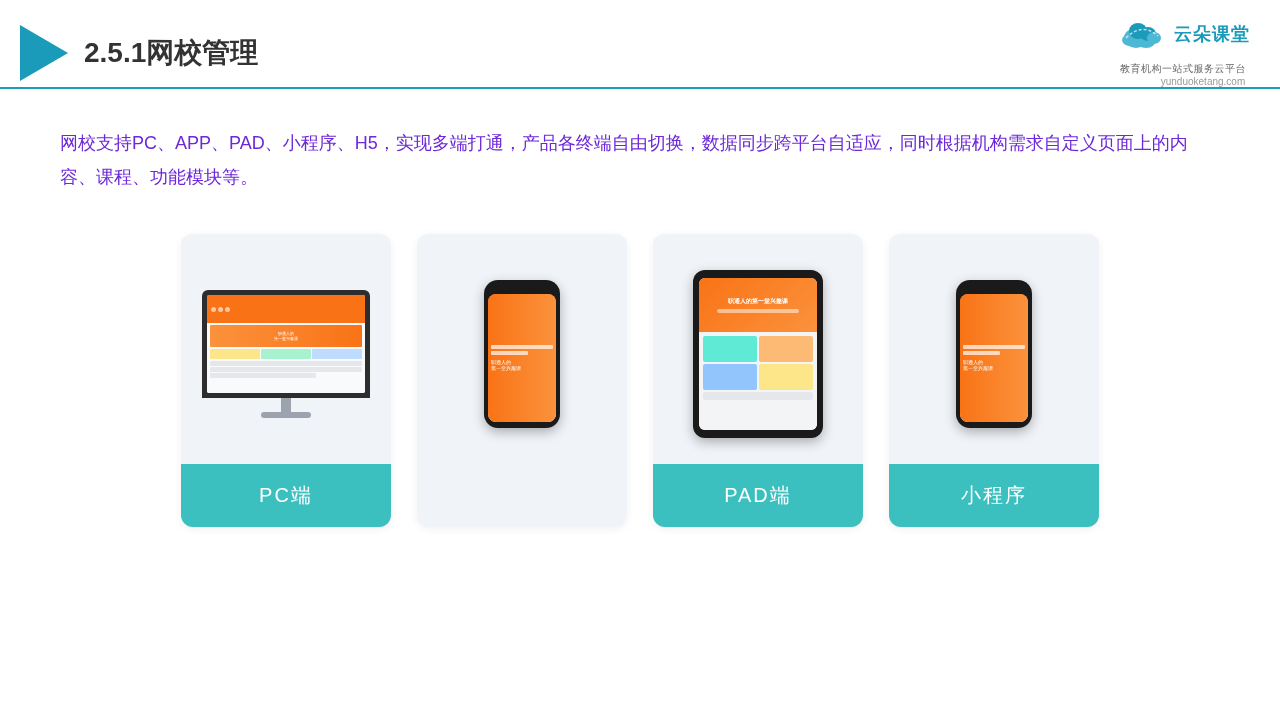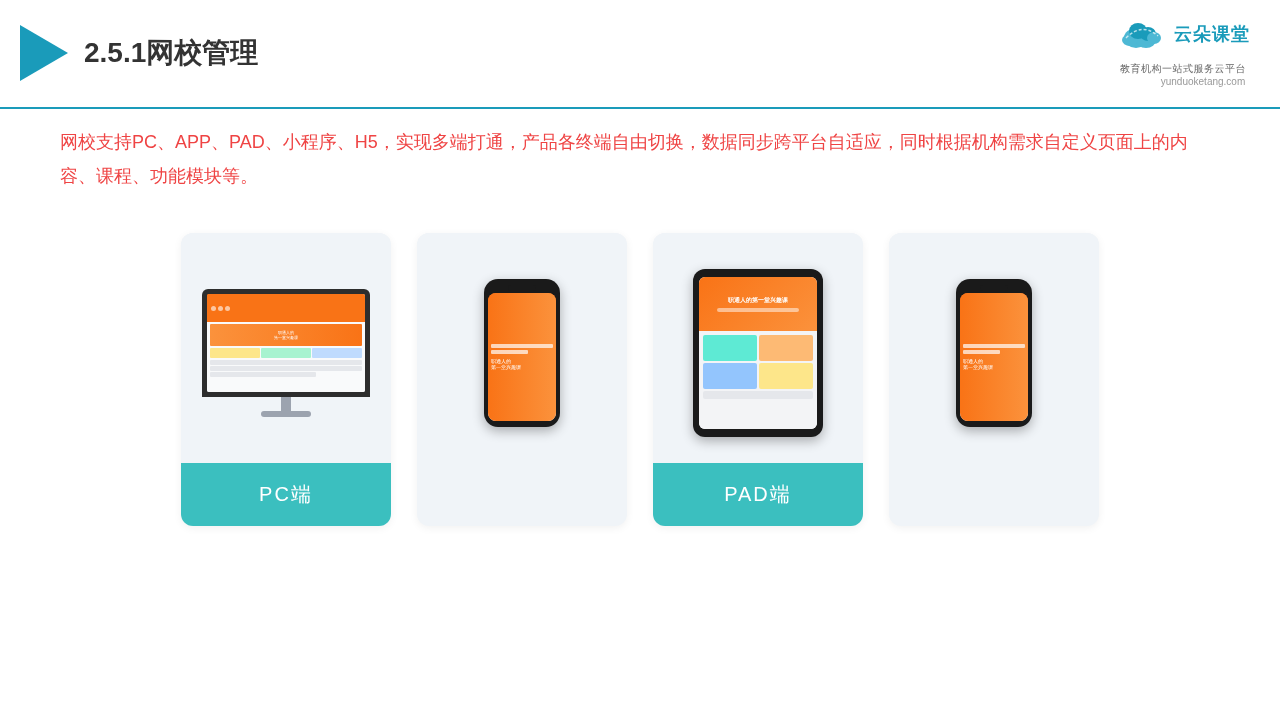--- a/index.html
+++ b/index.html
@@ -9,21 +9,21 @@
       background: #fff;
       font-family: 'Microsoft YaHei', 'PingFang SC', sans-serif;
       overflow: hidden;
     }
 
     
     .header {
       display: flex;
       align-items: center;
       justify-content: space-between;
-      padding: 18px 30px 20px 20px;
+      padding: 18px 30px 0 20px;
       border-bottom: 2px solid #1a9bba;
     }
     .header-left {
       display: flex;
       align-items: center;
       gap: 16px;
     }
     .play-icon {
       width: 0;
       height: 0;
@@ -65,22 +65,23 @@
     .logo-url {
       font-size: 10px;
       color: #999;
       margin-left: 40px;
     }
 
     
     .description {
       padding: 16px 60px 20px 60px;
       font-size: 18px;
-      color: #ef4444;
+      color: #6d28d9;
       line-height: 1.9;
+      margin-top: 21px;
     }
 
     
     .cards-container {
       display: flex;
       gap: 26px;
       padding: 20px 50px 20px 50px;
       justify-content: center;
     }
 
@@ -386,16 +387,17 @@
         <div class="phone-screen">
           <div class="ph-top-banner">
             <div class="ph-banner-line"></div>
             <div class="ph-banner-line" style="width:60%;"></div>
             <div style="font-size:5px;color:white;margin-top:2px;">职通人的<br>第一堂兴趣课</div>
           </div>
 
         </div>
       </div>
     </div>
+    <div class="card-label">小程序</div>
   </div>
 
 
 </div>
 
 </body></html>

